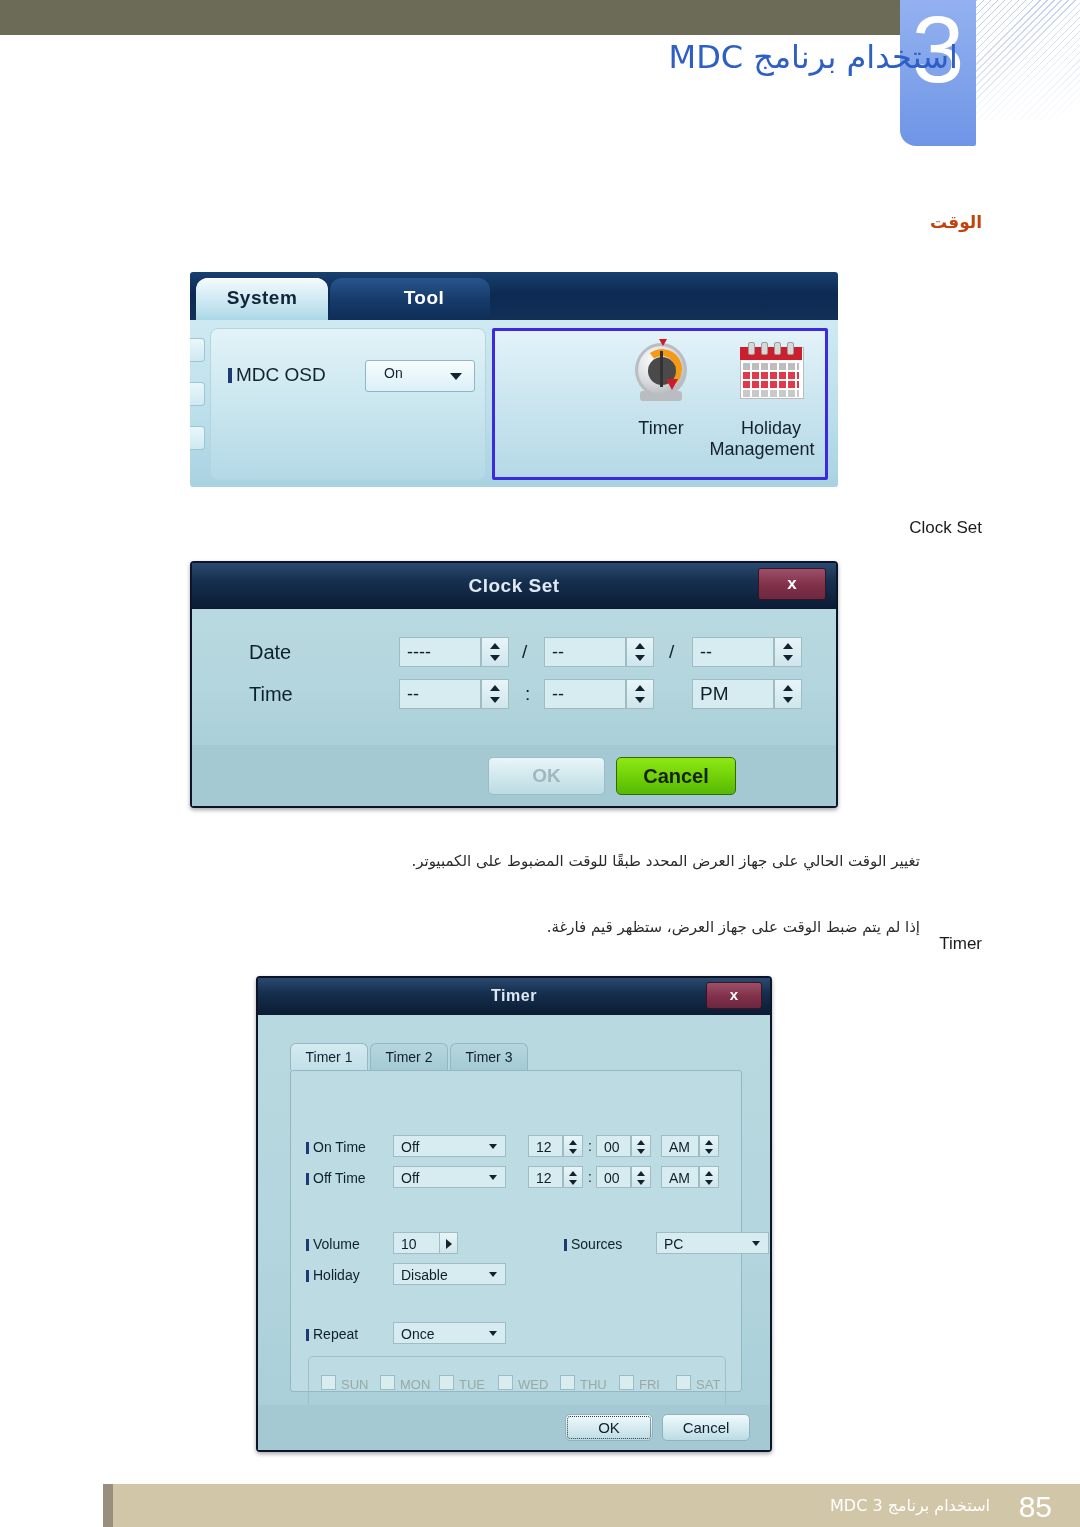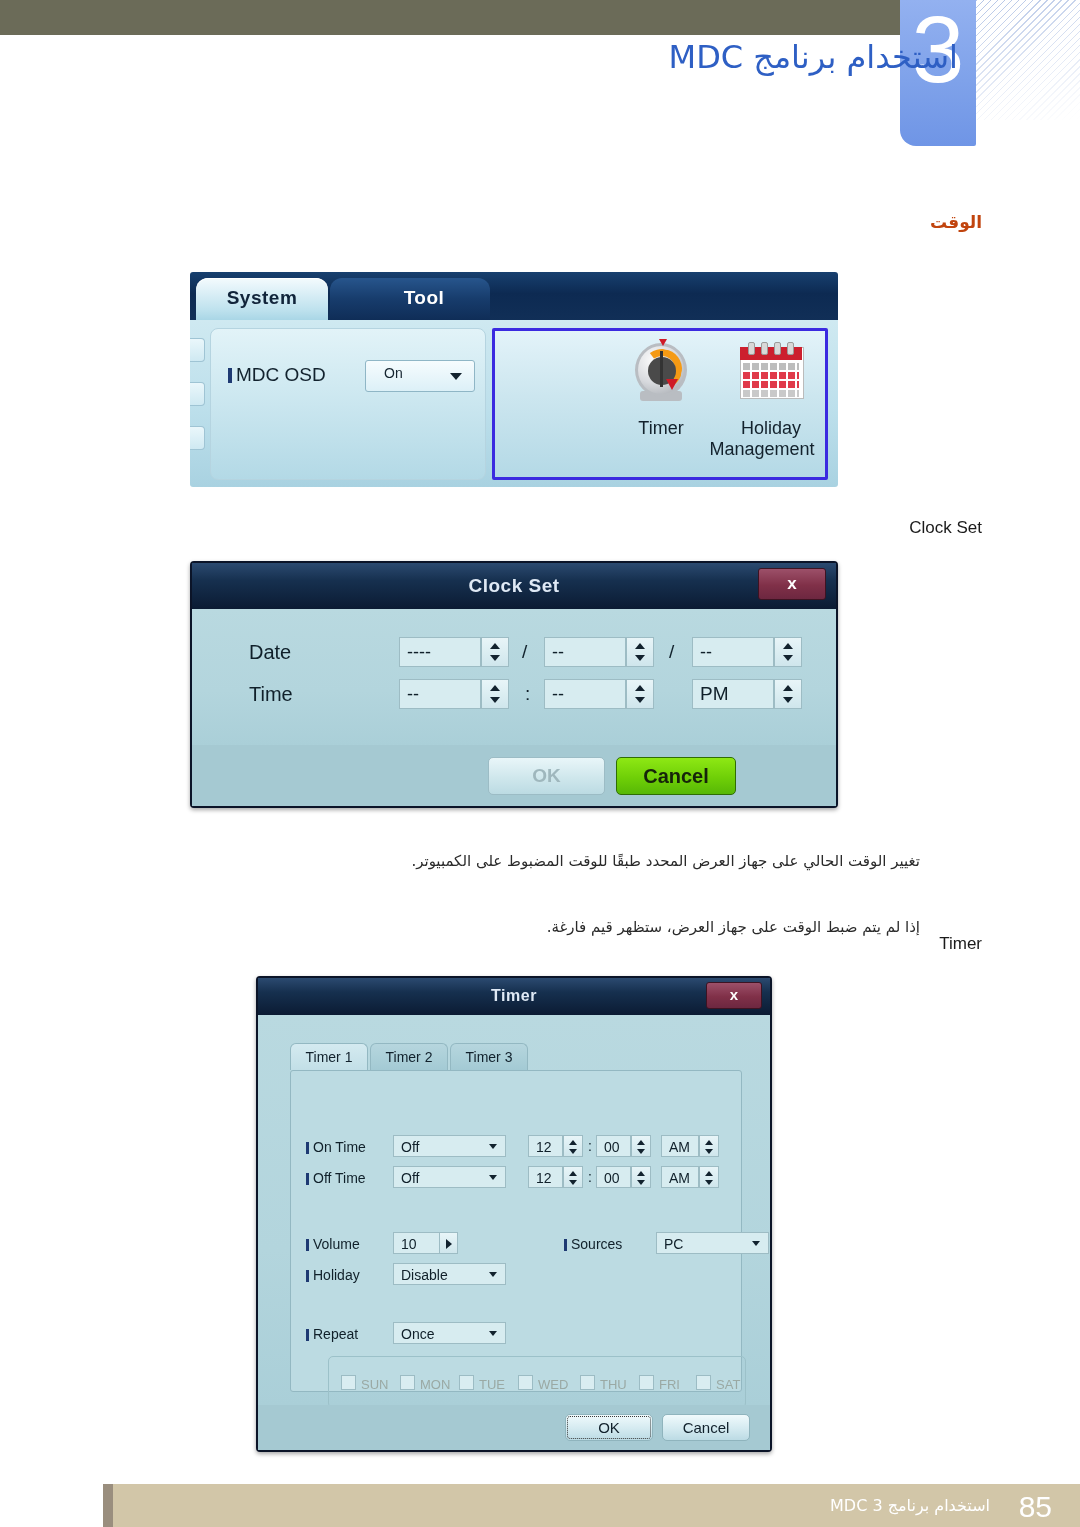--- a/index.html
+++ b/index.html
@@ -395,21 +395,21 @@
     </div>
 
     <div class="lbl" style="left:48px;top:311px;font-size:14px;">
       <span class="lbl-bar" style="width:3px;height:12px;background:#1e3a73;"></span><span>Repeat</span>
     </div>
     <div class="fld" style="left:135px;top:307px;width:113px;height:22px;">
       <span class="v" style="top:3px;font-size:14px;">Once</span>
       <span class="caret" style="right:8px;top:8px;border-left-width:4px;border-right-width:4px;border-top-width:5px;"></span>
     </div>
 
-    <div class="daysbox" style="left:50px;top:341px;width:418px;height:52px;margin-left:20px;">
+    <div class="daysbox" style="left:50px;top:341px;width:418px;height:52px;">
       <div class="chk" style="left:12px;top:18px;"></div>
       <div class="dayname" style="left:32px;top:20px;">SUN</div>
 
       <div class="chk" style="left:71px;top:18px;"></div>
       <div class="dayname" style="left:91px;top:20px;">MON</div>
 
       <div class="chk" style="left:130px;top:18px;"></div>
       <div class="dayname" style="left:150px;top:20px;">TUE</div>
 
       <div class="chk" style="left:189px;top:18px;"></div>

